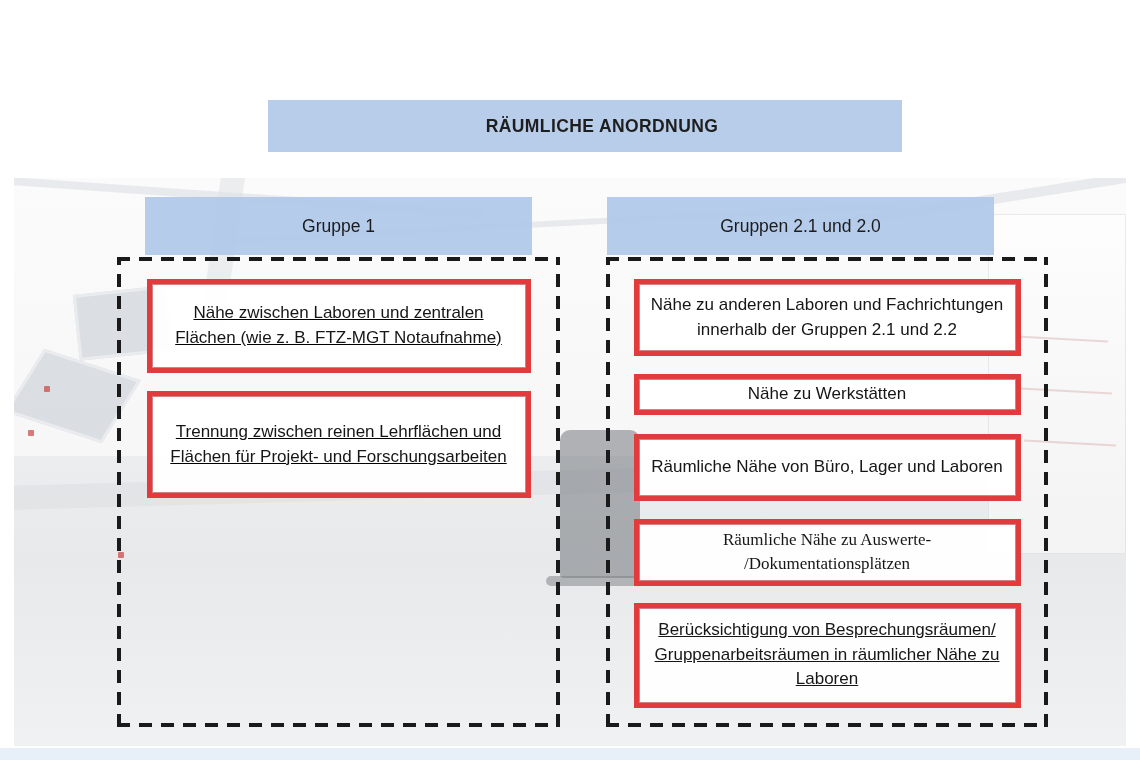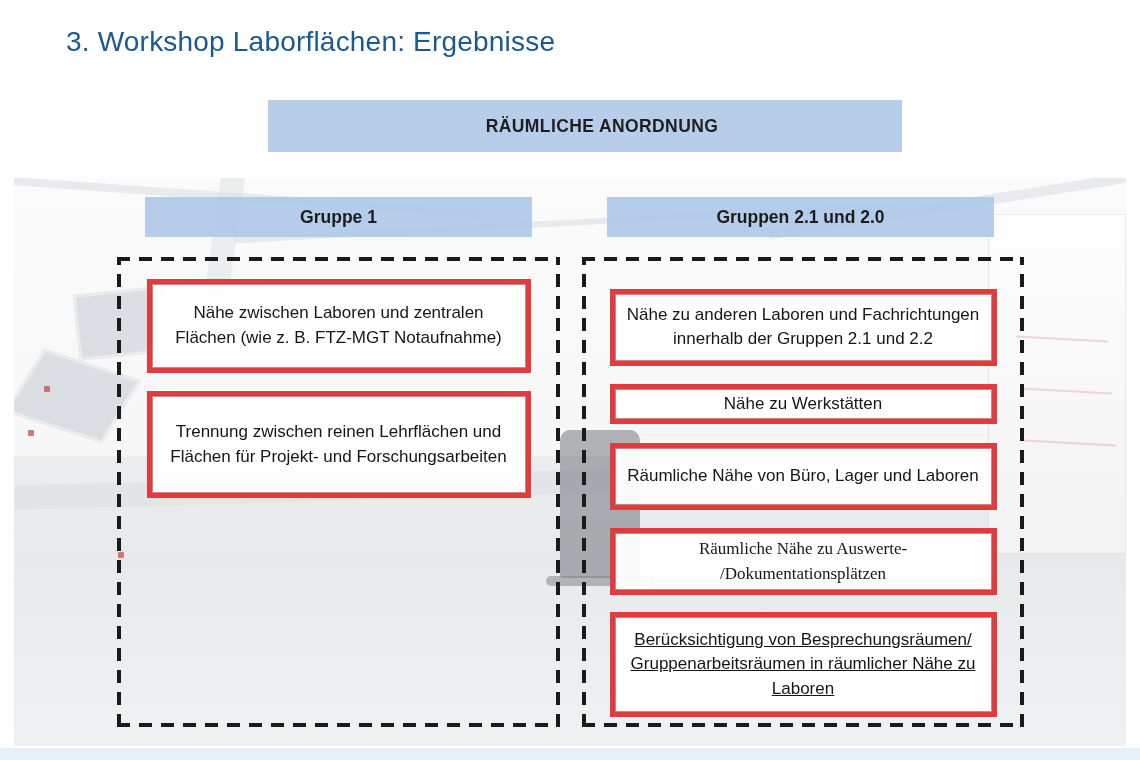--- a/index.html
+++ b/index.html
@@ -53,43 +53,43 @@
     background:#686c71;opacity:.5;border-radius:10px 10px 4px 4px;}
   .chair-base{position:absolute;left:532px;top:398px;width:110px;height:10px;
     background:#7a7e83;opacity:.5;border-radius:5px;}
   .rdot{position:absolute;width:6px;height:6px;background:#c93434;opacity:.65;border-radius:1px;}
   .rdot.r1{left:14px;top:252px;}
   .rdot.r2{left:30px;top:208px;}
   .rdot.r3{left:104px;top:374px;}
 
   
   .colhead{
-    position:absolute;top:19px;height:40px;
+    position:absolute;top:19px;height:58px;
     background:rgba(176,200,233,.92);
     display:flex;align-items:center;justify-content:center;
-    font-size:17.5px;font-weight:700;color:#1c1c1c;z-index:2;
+    font-size:17.5px;font-weight:400;color:#1c1c1c;z-index:2;
   }
   .colhead.left{left:131px;width:387px;}
   .colhead.right{left:593px;width:387px;}
 
   
   .gcol{
     position:absolute;top:79px;height:470px;z-index:2;
     display:flex;flex-direction:column;align-items:center;box-sizing:border-box;
     background-image:
       repeating-linear-gradient(90deg,#1a1a1a 0 13px,transparent 13px 22px),
       repeating-linear-gradient(90deg,#1a1a1a 0 13px,transparent 13px 22px),
       repeating-linear-gradient(0deg,#1a1a1a 0 13px,transparent 13px 22px),
       repeating-linear-gradient(0deg,#1a1a1a 0 13px,transparent 13px 22px);
     background-position:left top,left bottom,left top,right top;
     background-size:100% 4px,100% 4px,4px 100%,4px 100%;
     background-repeat:no-repeat;
   }
-  .gcol.left-col{left:103px;width:443px;}
-  .gcol.right-col{left:568px;width:442px;justify-content:center;}
+  .gcol.left-col{left:103px;width:443px;text-decoration:underline;}
+  .gcol.right-col{left:592px;width:442px;}
 
   
   .card{
     box-sizing:border-box;width:384px;
     background:rgba(255,255,255,.94);
     border:5px solid #e23b3e;
     box-shadow:inset 0 0 0 1px rgba(168,30,34,.55);
     display:flex;align-items:center;justify-content:center;
     text-align:center;font-size:17px;line-height:1.45;color:#161616;
     padding:3px 12px;
@@ -105,21 +105,20 @@
   .card.r4{margin-top:17px;min-height:105px;text-decoration:underline;}
 
   
   .bottom-strip{position:absolute;left:0;top:748px;width:1140px;height:12px;background:#e7f0f9;}
 </style>
 </head>
 <body>
 
 <div class="slide">
 
-  <div class="title">3. Workshop Laborflächen: Ergebnisse</div>
 
   <div class="banner">RÄUMLICHE ANORDNUNG</div>
 
   <div class="photo">
 
     <div class="floor"></div>
     <div class="floor-edge"></div>
     <div class="beam b1"></div>
     <div class="beam b2"></div>
     <div class="beam b3"></div>

